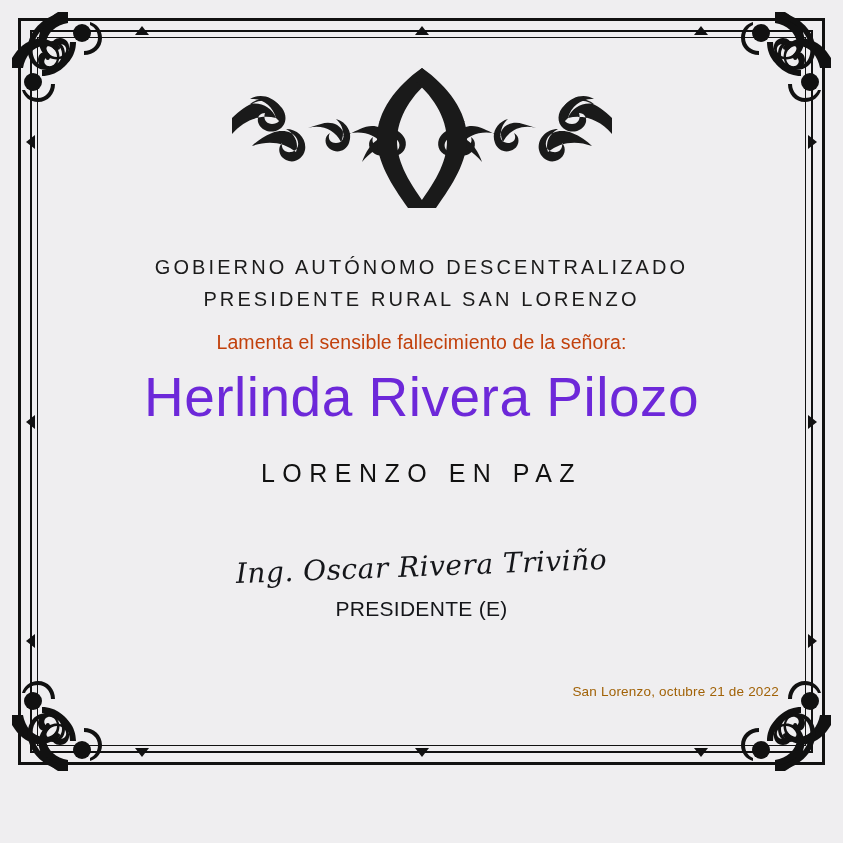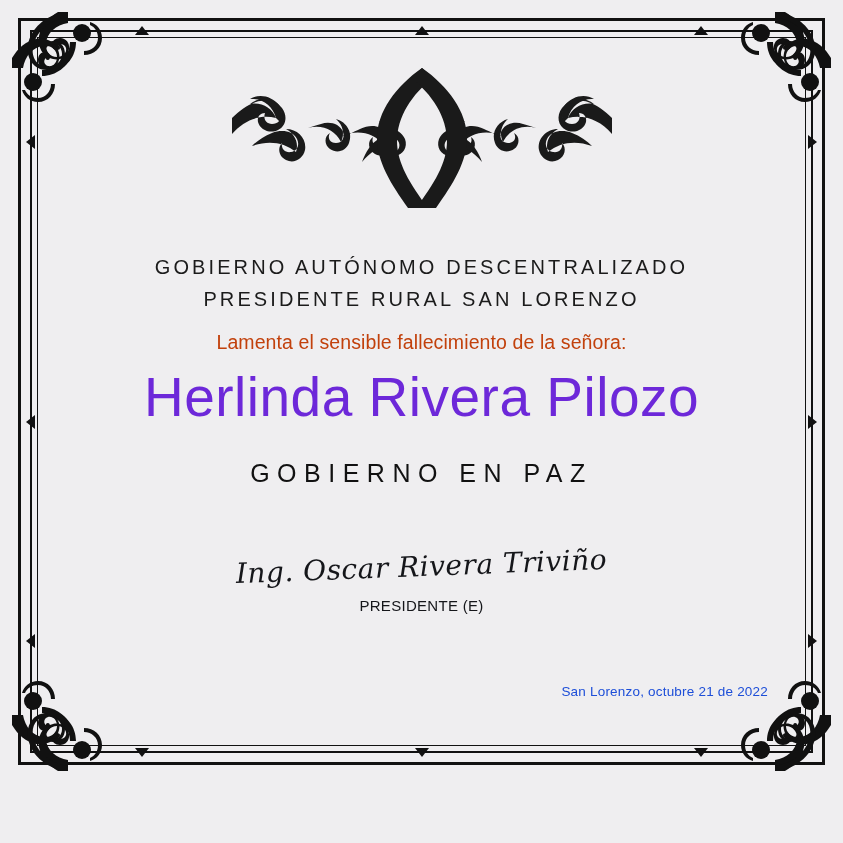--- a/index.html
+++ b/index.html
@@ -154,31 +154,31 @@
     font-family: "DejaVu Serif", serif;
     font-style: italic;
     font-size: 28px;
     color: #15161a;
     letter-spacing: 0.5px;
     transform: rotate(-2.2deg);
   }
 
   .role {
     margin-top: 14px;
-    font-size: 15px;
+    font-size: 21px;
     color: #15161a;
     letter-spacing: 0.3px;
   }
 
   .place-date {
     position: absolute;
-    right: 15px;
+    right: 4px;
     bottom: 32px;
     font-size: 13.5px;
-    color: #1d4ed8;
+    color: #a16207;
     letter-spacing: 0.2px;
   }
 </style>
 </head>
 <body>
 
 <div class="card">
 
   <div class="frame-outer"></div>
   <div class="frame-inner"></div>
@@ -301,20 +301,20 @@
     <div class="org-block">
       <div class="org-line">GOBIERNO AUTÓNOMO DESCENTRALIZADO</div>
       <div class="org-line">PRESIDENTE RURAL SAN LORENZO</div>
     </div>
 
     <div class="lament">Lamenta el sensible fallecimiento de la señora:</div>
 
     <div class="deceased-name">Herlinda Rivera Pilozo</div>
 
 
-    <div class="rip">GOBIERNO EN PAZ</div>
+    <div class="rip">LORENZO EN PAZ</div>
 
     <div class="signature">Ing. Oscar Rivera Triviño</div>
     <div class="role">PRESIDENTE (E)</div>
 
     <div class="place-date">San Lorenzo, octubre 21 de 2022</div>
   </div>
 </div>
 
 </body></html>

